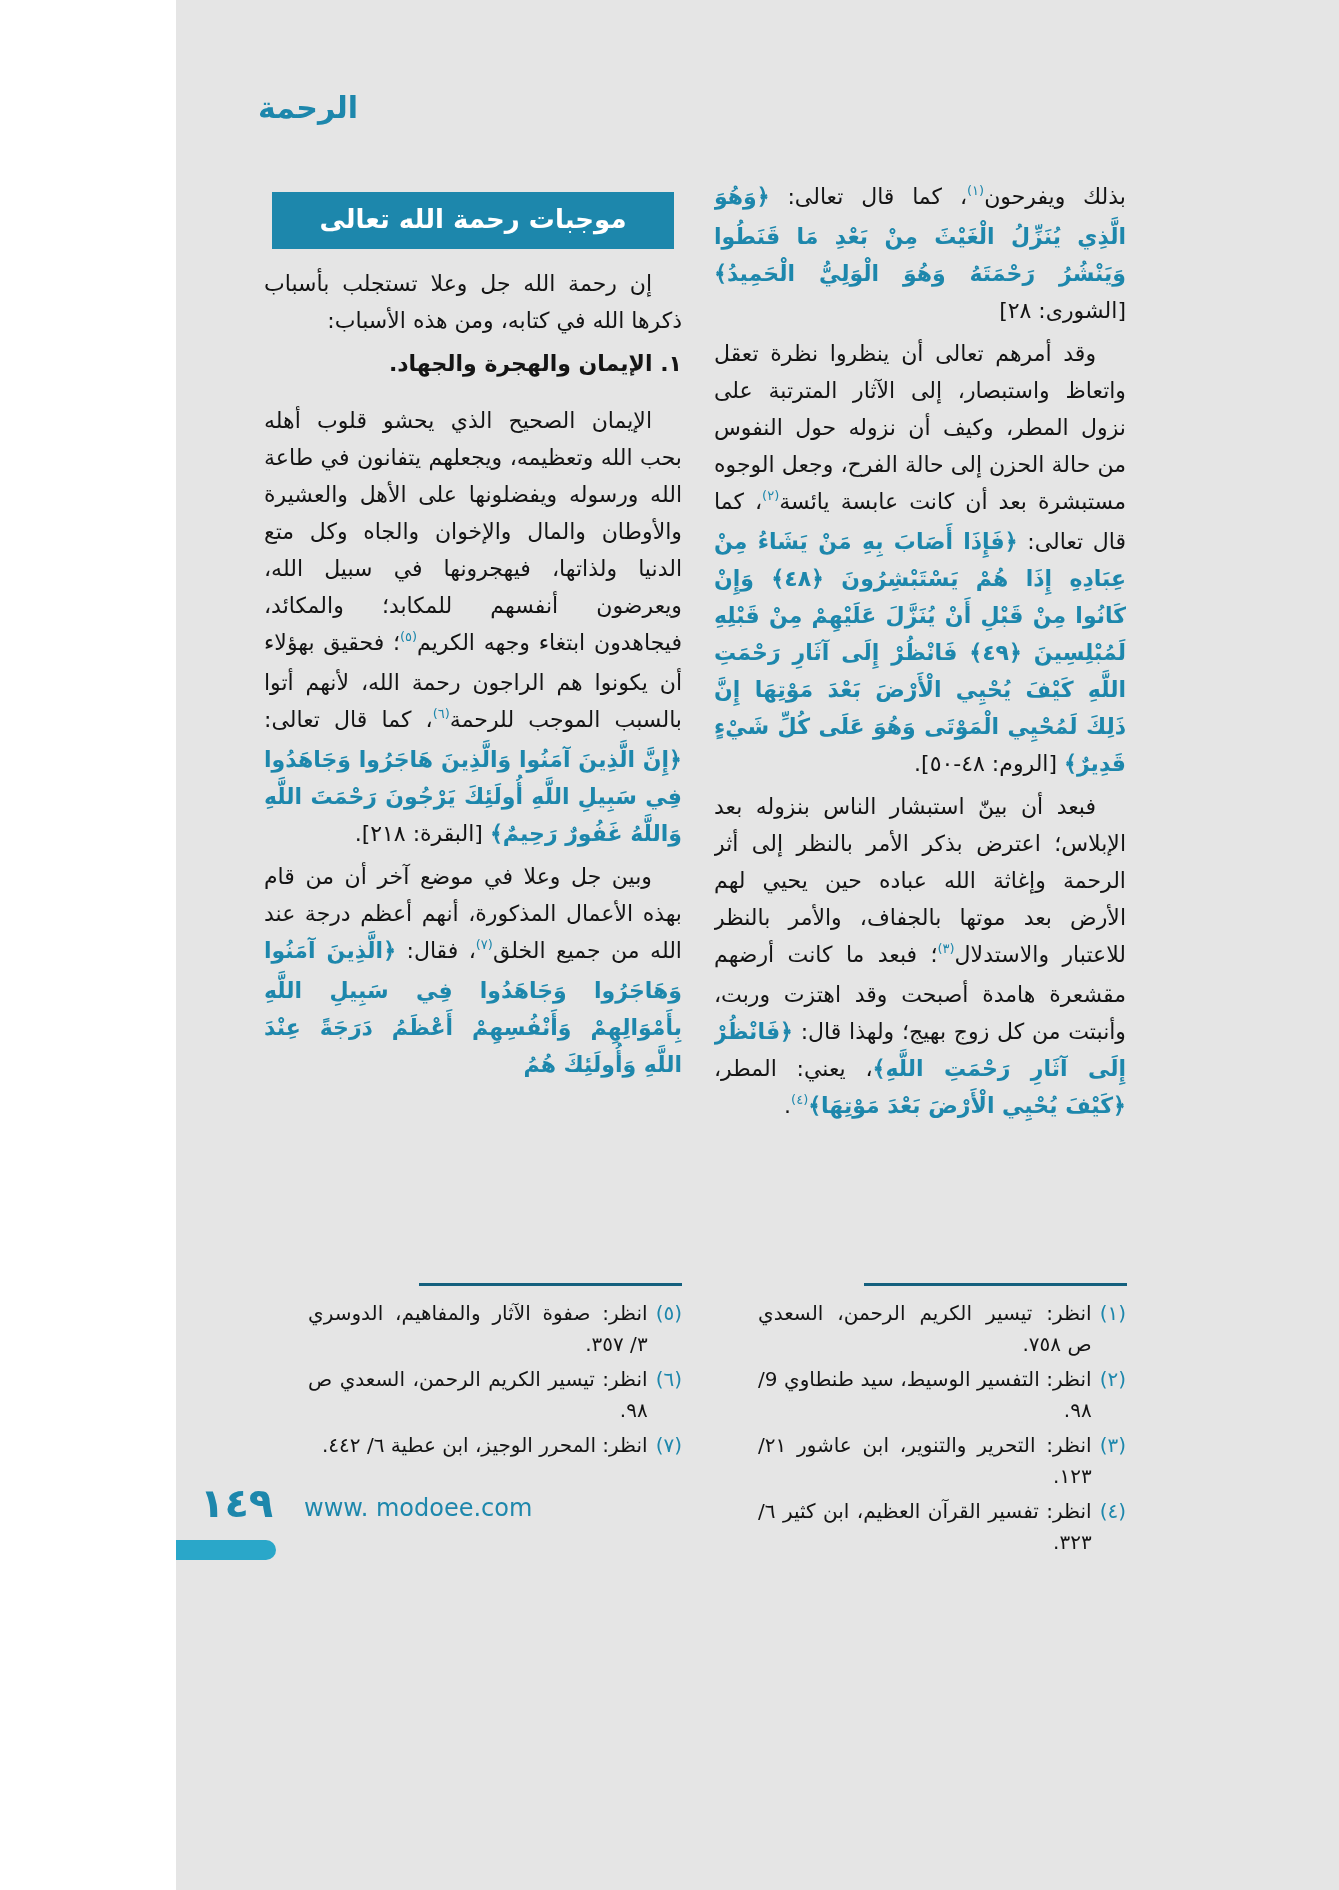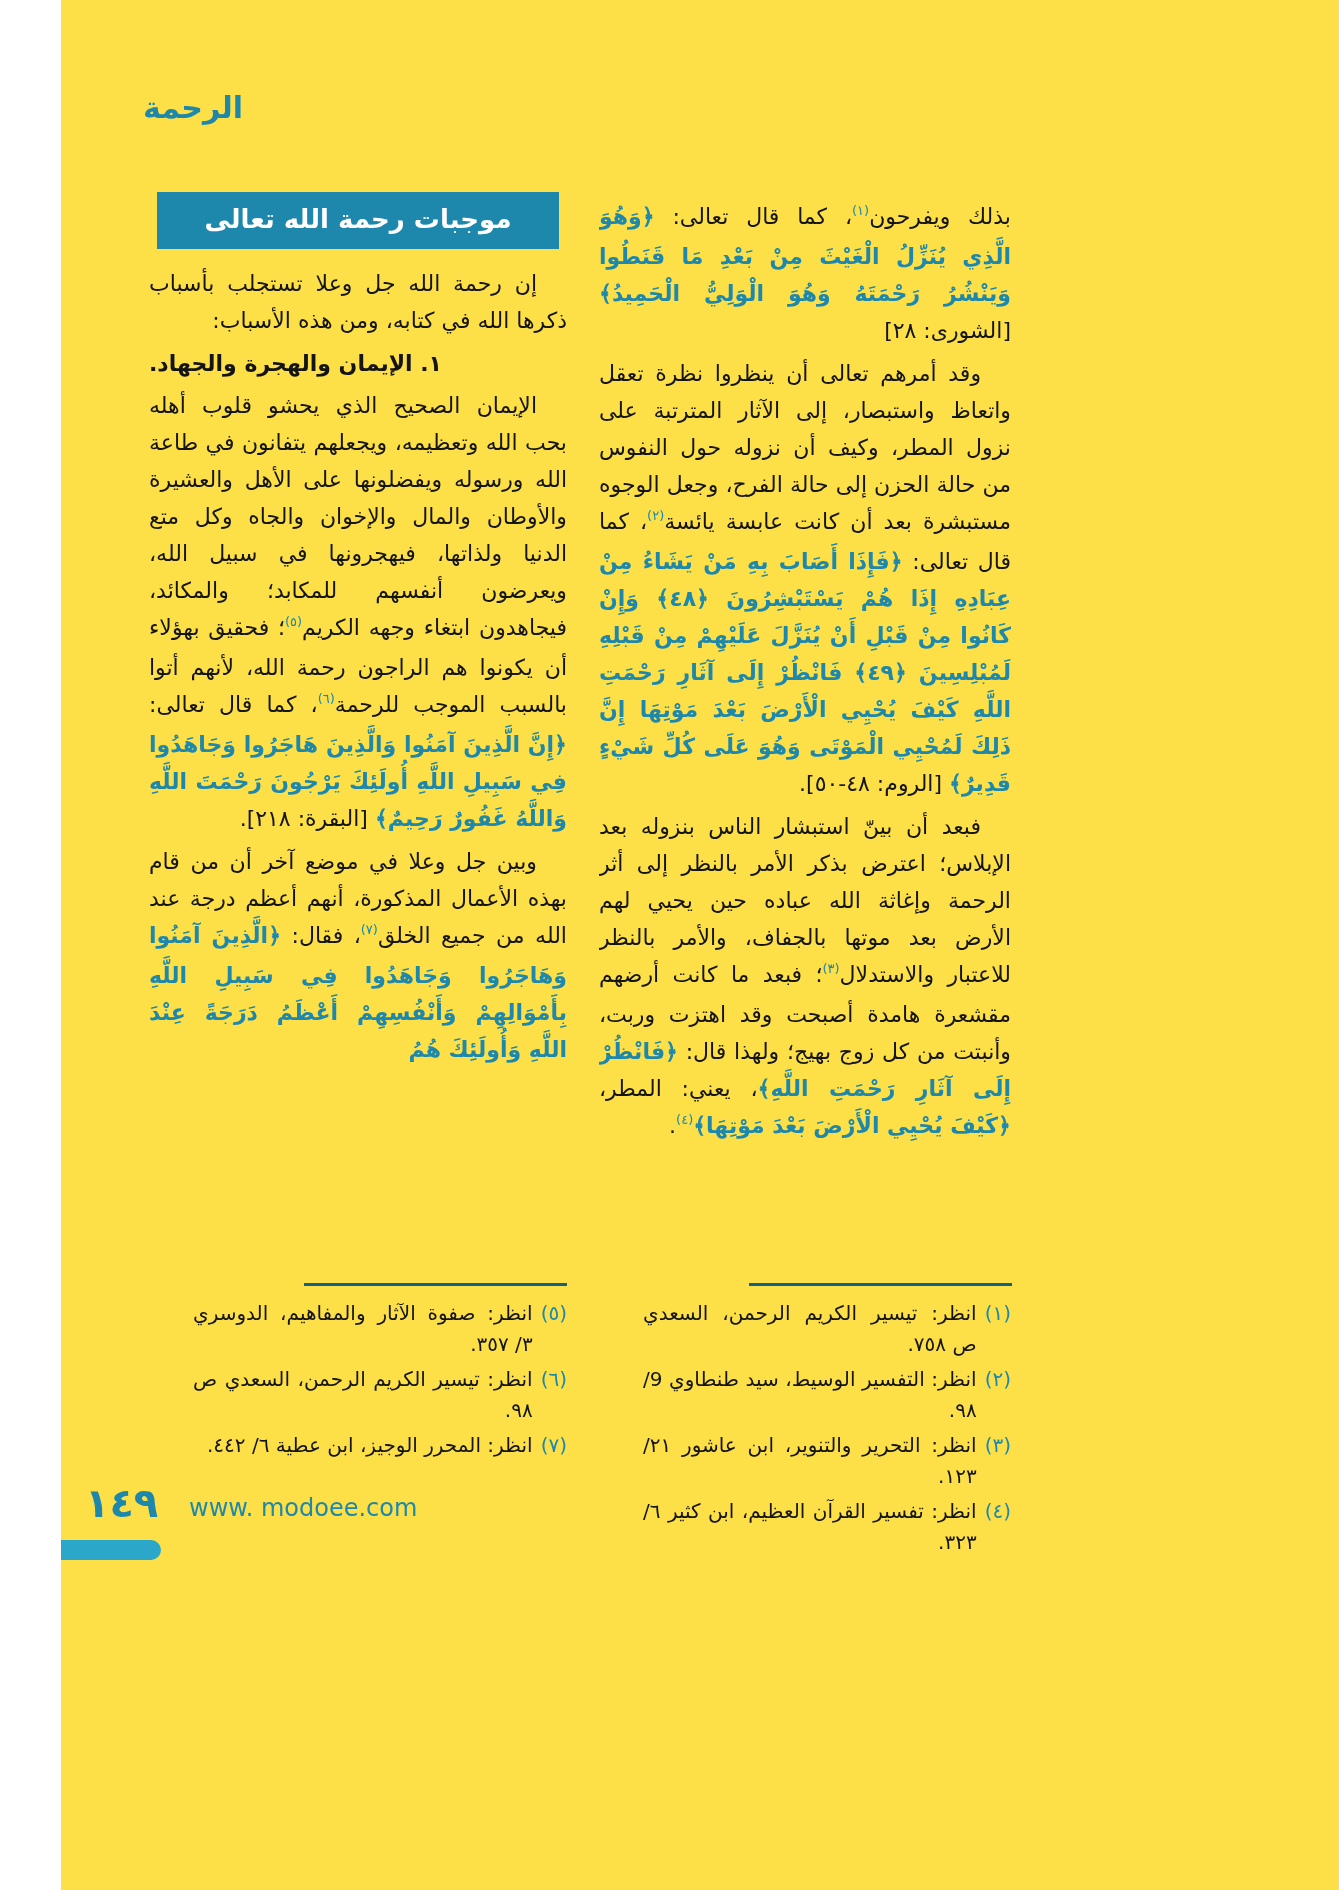--- a/index.html
+++ b/index.html
@@ -1,21 +1,21 @@
 <!DOCTYPE html>
 <html lang="ar" dir="rtl" style="--accent: #1d87ac; --accent_dark: #14607e; --accent_light: #2aa7c9;"><head>
 <meta charset="utf-8">
 <style>
   * { box-sizing: border-box; }
   html, body { margin: 0; padding: 0; background: #ffffff; }
   .page {
     position: relative;
-    width: 1278px;
+    width: 1163px;
     height: 1890px;
-    background: #fde047;
+    background: #e5e5e5;
     font-family: "DejaVu Sans", sans-serif;
     direction: rtl;
     overflow: hidden;
     padding-left: 12px;
   }
   .running-head {
     position: absolute;
     top: 90px;
     left: 82px;
     color: var(--accent, #1d87ac);
@@ -37,26 +37,26 @@
     font-weight: bold;
     padding: 12px 8px 15px;
     margin: 0 8px 16px;
   }
   .para {
     margin: 0 0 6px;
     font-size: 22px;
     line-height: 37px;
     text-indent: 30px;
   }
-  .para.noindent { text-indent: 0; margin-top: 20px; }
+  .para.noindent { text-indent: 0; }
   .para.center {
-    text-align: left;
+    text-align: right;
     text-indent: 0;
     font-weight: bold;
-    margin: 6px 0 5px;
+    margin: 6px 0 20px;
   }
   .run-q { color: var(--accent, #1d87ac); font-weight: bold; }
   .run-m {
     color: var(--accent, #1d87ac);
     font-size: 13px;
     position: relative;
     top: -9px;
   }
   .fn-divider {
     position: absolute;

